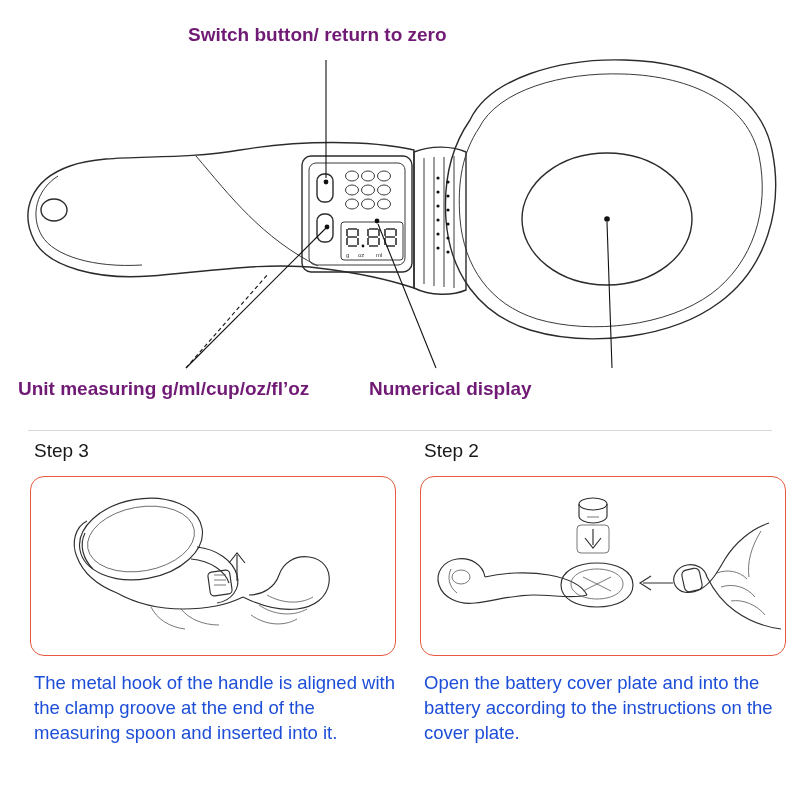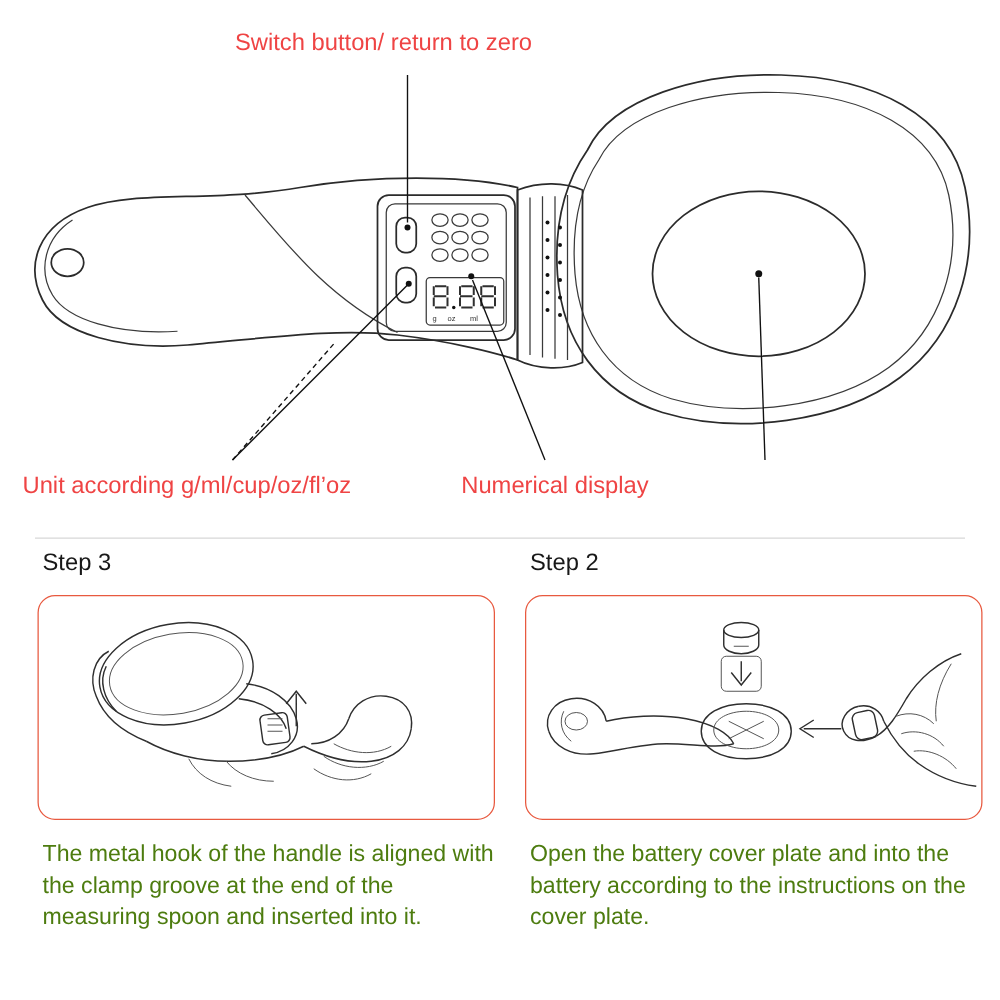--- a/index.html
+++ b/index.html
@@ -31,22 +31,23 @@
   }
   .top-diagram svg {
     position: absolute;
     left: 0;
     top: 0;
   }
   .callout-label {
     position: absolute;
     font-size: 19px;
     line-height: 22px;
-    color: #ef4444;
+    color: #701a75;
     white-space: nowrap;
+    font-weight: bold;
   }
   #label-switch  { left: 188px; top: 24px; }
   #label-unit    { left: 18px;  top: 378px; }
   #label-display { left: 369px; top: 378px; text-align: center; }
   #label-weigh   { left: 564px; top: 378px; }
 
   
   .divider {
     position: absolute;
     left: 28px;
@@ -86,21 +87,21 @@
     border-radius: 14px;
     box-sizing: border-box;
     overflow: hidden;
     background: #fff;
   }
   .step-figure svg { position: absolute; left: 0; top: 0; }
   .step-caption {
     margin-top: 14px;
     font-size: 18.5px;
     line-height: 25px;
-    color: #4d7c0f;
+    color: #1d4ed8;
     padding-left: 4px;
   }
 
   .ln { fill: none; stroke: #2b2b2b; stroke-width: 1.4; }
   .ln-thin { fill: none; stroke: #3a3a3a; stroke-width: 1; }
   .ln-lead { fill: none; stroke: #111; stroke-width: 1.1; }
   .ln-dash { fill: none; stroke: #111; stroke-width: 1.1; stroke-dasharray: 4 3; }
   .dot { fill: #111; }
   .sk { fill: none; stroke: #2f2f2f; stroke-width: 1.15; }
   .sk-thin { fill: none; stroke: #555; stroke-width: 0.8; }
@@ -196,21 +197,21 @@
 
         <path class="ln-lead" d="M436 368 L378 224"></path>
         <circle class="dot" cx="377" cy="221" r="2.4"></circle>
 
         <path class="ln-lead" d="M612 368 L607 222"></path>
         <circle class="dot" cx="607" cy="219" r="2.8"></circle>
       </g>
     </svg>
 
     <div class="callout-label" id="label-switch">Switch button/ return to zero</div>
-    <div class="callout-label" id="label-unit">Unit according g/ml/cup/oz/fl’oz</div>
+    <div class="callout-label" id="label-unit">Unit measuring g/ml/cup/oz/fl’oz</div>
     <div class="callout-label" id="label-display">Numerical display</div>
   </div>
 
   <div class="divider"></div>
 
   <div class="steps">
 
     <div class="step left">
       <div class="step-title">Step 3</div>
       <div class="step-figure">

